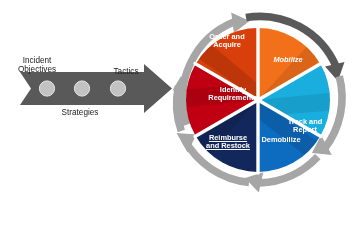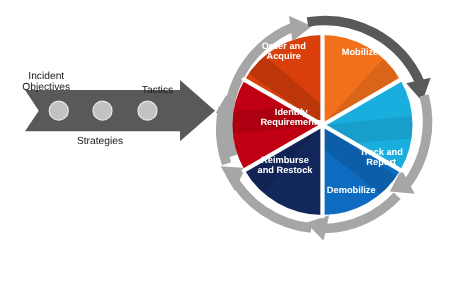--- a/index.html
+++ b/index.html
@@ -53,24 +53,24 @@
     top: 108px;
     width: 80px;
   }
   
   .lbl-wheel {
     color: #ffffff;
     font-size: 7.4px;
     font-weight: bold;
   }
   .lbl-order       { left: 199px; top: 33px;  width: 56px; text-align: center; }
-  .lbl-mobilize    { left: 262px; top: 38px;  width: 52px; }
+  .lbl-mobilize    { left: 262px; top: 56px;  width: 52px; font-style: italic; }
   .lbl-track       { left: 279px; top: 86px;  width: 52px; margin-top: 32px; }
-  .lbl-demobilize  { left: 253px; top: 148px; width: 56px; }
-  .lbl-reimburse   { left: 199px; top: 124px; width: 58px; }
+  .lbl-demobilize  { left: 253px; top: 136px; width: 56px; }
+  .lbl-reimburse   { left: 199px; top: 134px; width: 58px; text-decoration: underline; }
   .lbl-identify    { left: 180px; top: 86px;  width: 58px; margin-left: 24px; }
 </style>
 </head>
 <body>
 
 <div id="stage">
 
   <svg class="svg-layer" viewBox="0 0 361 200">
     <defs>
       <clipPath id="clip-order">

